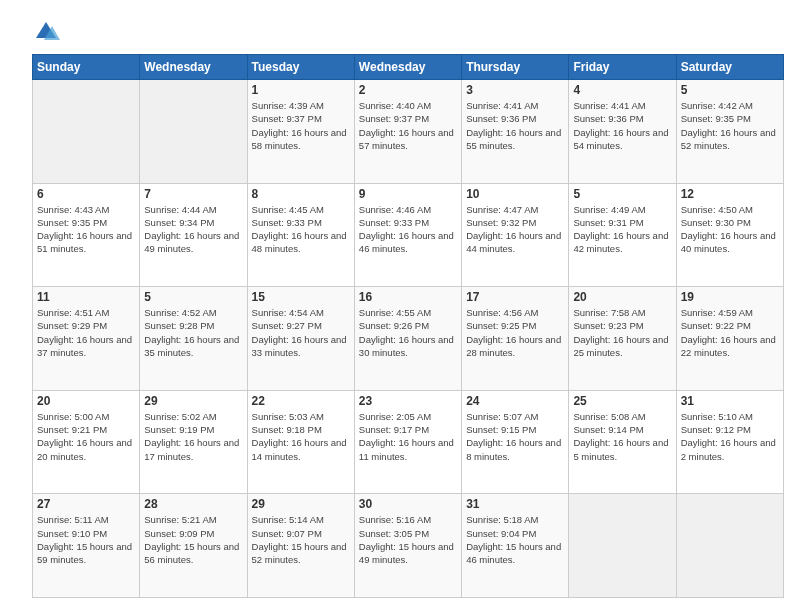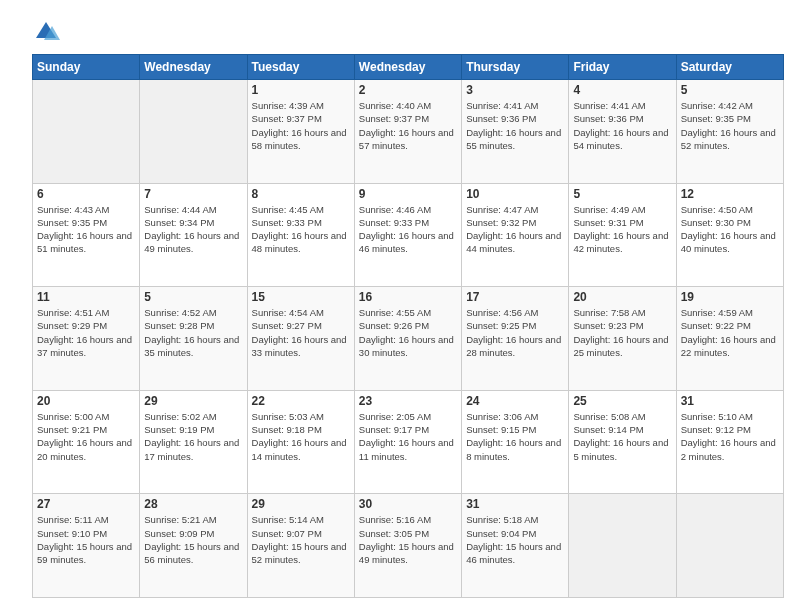--- a/index.html
+++ b/index.html
@@ -285,21 +285,21 @@
 Daylight: 16 hours and 14 minutes.</div>
           </td>
           <td>
             <span class="day-number">23</span>
             <div class="day-info">Sunrise: 2:05 AM
 Sunset: 9:17 PM
 Daylight: 16 hours and 11 minutes.</div>
           </td>
           <td>
             <span class="day-number">24</span>
-            <div class="day-info">Sunrise: 3:06 AM
+            <div class="day-info">Sunrise: 5:07 AM
 Sunset: 9:15 PM
 Daylight: 16 hours and 8 minutes.</div>
           </td>
           <td>
             <span class="day-number">25</span>
             <div class="day-info">Sunrise: 5:08 AM
 Sunset: 9:14 PM
 Daylight: 16 hours and 5 minutes.</div>
           </td>
           <td>

